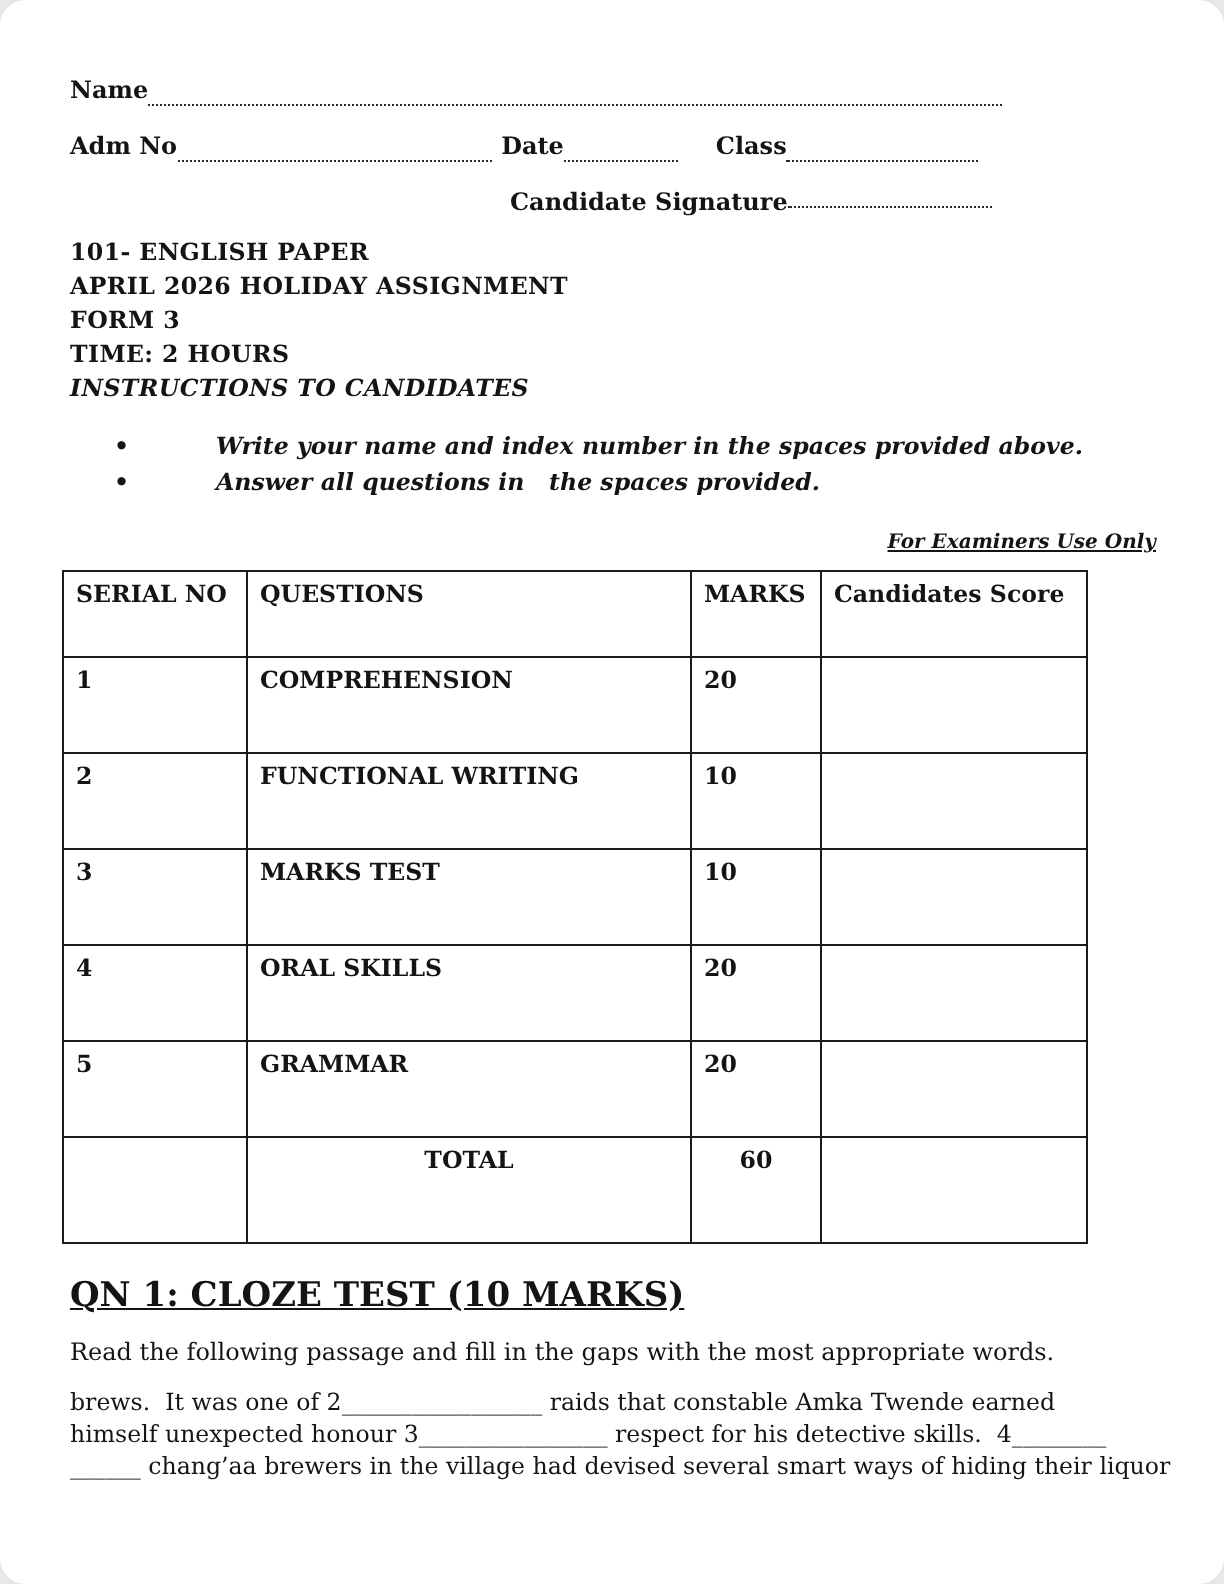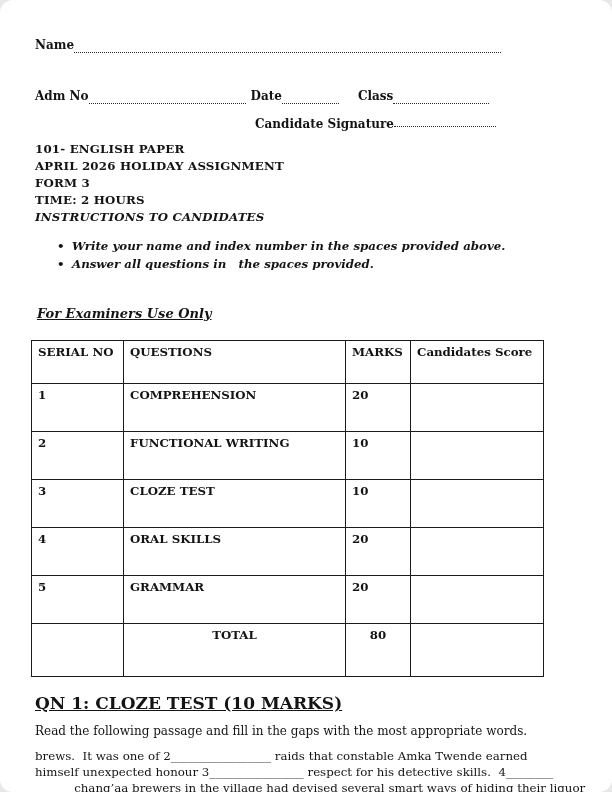--- a/index.html
+++ b/index.html
@@ -18,42 +18,43 @@
   }
 
   
   .field-row { display: flex; align-items: flex-end; font-weight: bold; font-size: 12px; line-height: 15px; }
   .row-name { width: 466px; margin-bottom: 13px; }
   .row-adm  { width: 467px; margin-bottom: 13px; }
   .row-sig  { margin-bottom: 9px; align-items: center; }
   .dotline { border-bottom: 1.5px dotted #2a2a2a; height: 3px; display: inline-block; }
   .grow { flex: 1 1 auto; }
   .w-adm { width: 157px; } .w-date { width: 57px; } .w-class { width: 96px; } .w-sig { width: 102px; }
-  .sp-date { margin-left: 5px; } .sp-class { margin-left: 19px; margin-top: 23px; }
+  .sp-date { margin-left: 5px; } .sp-class { margin-left: 19px; }
   .sig-indent { margin-left: 220px; }
 
   
   .title-block { margin-top: 9px; font-weight: bold; font-size: 11.8px; line-height: 17px; letter-spacing: .2px; }
   .instructions-heading { font-style: italic; }
 
   
   .bullets { margin-top: 11px; font-weight: bold; font-style: italic; font-size: 11.8px; }
   .bullet { display: flex; padding-left: 22px; line-height: 18px; }
   .bullet .dot { width: 15px; font-style: normal; }
-  .bullet .btxt { white-space: pre; }
+  .bullet .btxt { white-space: pre; margin-left: 36px; }
 
   
   .table-caption {
-    margin-top: 33px; padding-left: 2px;
-    font-weight: bold; font-style: italic; font-size: 13px;
+    margin-top: 16px; padding-left: 2px;
+    font-weight: bold; font-style: italic; font-size: 10px;
     text-decoration: underline;
+    text-align: right;
   }
   table.examiners {
     border-collapse: collapse; table-layout: fixed;
-    width: 512px; margin-top: 19px; margin-left: -4px;
+    width: 512px; margin-top: 8px; margin-left: -4px;
   }
   table.examiners td {
     border: 1.5px solid #1b1b1b;
     vertical-align: top; text-align: left;
     font-weight: bold; font-size: 11.8px;
     padding: 4px 6px; overflow: hidden;
   }
   tr.hdr-row  td { height: 34px; }
   tr.data-row td { height: 39px; }
   tr.total-row td { height: 44px; text-align: center; }
@@ -134,40 +135,40 @@
         <td></td>
       </tr>
       <tr class="data-row">
         <td>2</td>
         <td>FUNCTIONAL WRITING</td>
         <td>10</td>
         <td></td>
       </tr>
       <tr class="data-row">
         <td>3</td>
-        <td>CLOZE TEST</td>
+        <td>MARKS TEST</td>
         <td>10</td>
         <td></td>
       </tr>
       <tr class="data-row">
         <td>4</td>
         <td>ORAL SKILLS</td>
         <td>20</td>
         <td></td>
       </tr>
       <tr class="data-row">
         <td>5</td>
         <td>GRAMMAR</td>
         <td>20</td>
         <td></td>
       </tr>
       <tr class="total-row">
         <td></td>
         <td>TOTAL</td>
-        <td>80</td>
+        <td>60</td>
         <td></td>
       </tr>
     </tbody>
   </table>
 
   <div class="qn-heading">QN 1: CLOZE TEST (10 MARKS)</div>
   <div class="read-line">Read the following passage and fill in the gaps with the most appropriate words.</div>
 
   <div class="passage">
     <div class="passage-line">brews.  It was one of 2_________________ raids that constable Amka Twende earned</div>

